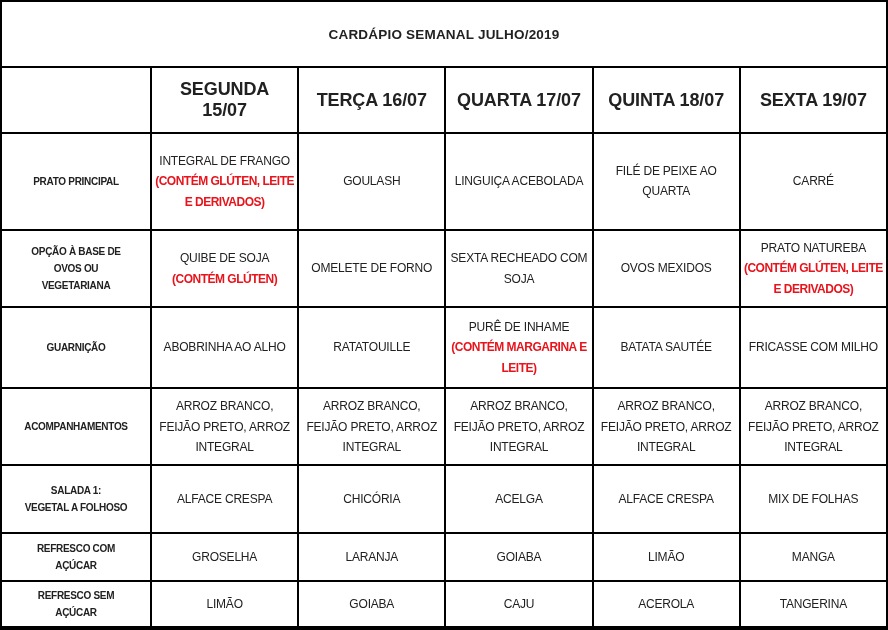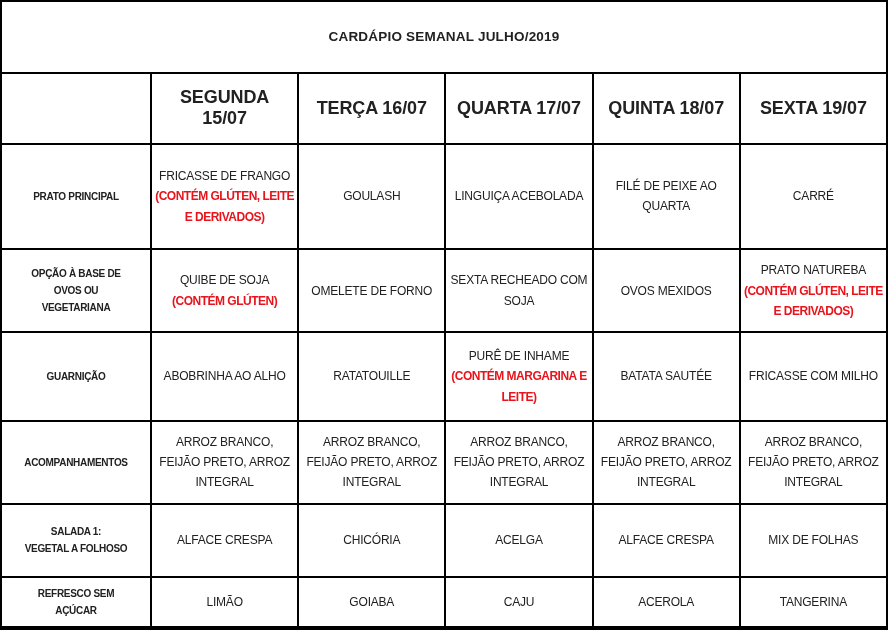--- a/index.html
+++ b/index.html
@@ -94,21 +94,21 @@
       <th class="day-header">SEGUNDA  15/07</th>
       <th class="day-header">TERÇA 16/07</th>
       <th class="day-header">QUARTA 17/07</th>
       <th class="day-header">QUINTA 18/07</th>
       <th class="day-header">SEXTA 19/07</th>
     </tr>
 
     <tr class="h-r0">
       <th class="row-header">PRATO PRINCIPAL</th>
       <td class="menu-cell">
-        <div class="dish-name">FRICASSE DE FRANGO</div>
+        <div class="dish-name">INTEGRAL DE FRANGO</div>
         <div class="allergen-note">(CONTÉM GLÚTEN, LEITE E DERIVADOS)</div>
       </td>
       <td class="menu-cell">
         <div class="dish-name">GOULASH</div>
 
       </td>
       <td class="menu-cell">
         <div class="dish-name">LINGUIÇA ACEBOLADA</div>
 
       </td>
@@ -205,20 +205,39 @@
       </td>
       <td class="menu-cell">
         <div class="dish-name">ALFACE CRESPA</div>
       </td>
       <td class="menu-cell">
         <div class="dish-name">MIX DE FOLHAS</div>
       </td>
     </tr>
 
 
+    <tr class="h-r6">
+      <th class="row-header">REFRESCO COM
+AÇÚCAR</th>
+      <td class="menu-cell">
+        <div class="dish-name">GROSELHA</div>
+      </td>
+      <td class="menu-cell">
+        <div class="dish-name">LARANJA</div>
+      </td>
+      <td class="menu-cell">
+        <div class="dish-name">GOIABA</div>
+      </td>
+      <td class="menu-cell">
+        <div class="dish-name">LIMÃO</div>
+      </td>
+      <td class="menu-cell">
+        <div class="dish-name">MANGA</div>
+      </td>
+    </tr>
 
     <tr class="h-r7">
       <th class="row-header">REFRESCO SEM
 AÇÚCAR</th>
       <td class="menu-cell">
         <div class="dish-name">LIMÃO</div>
       </td>
       <td class="menu-cell">
         <div class="dish-name">GOIABA</div>
       </td>

